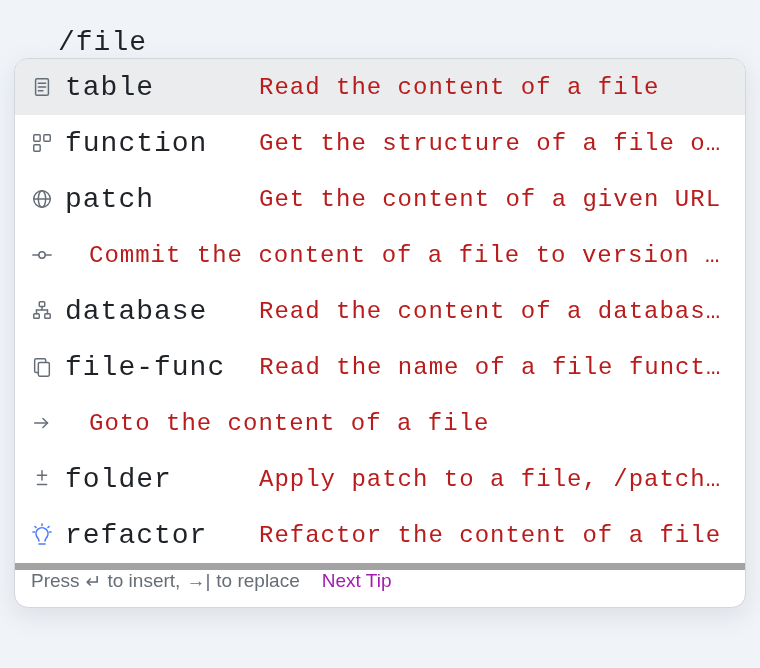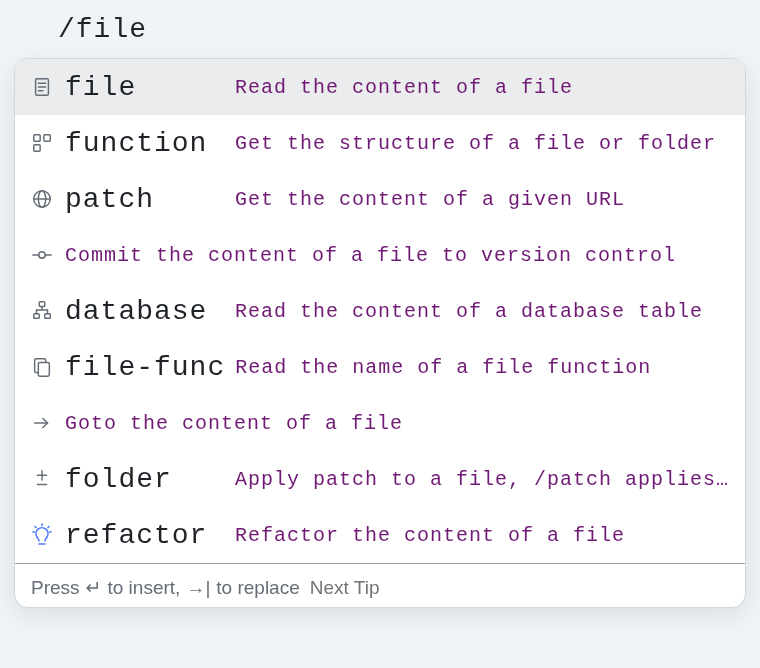--- a/index.html
+++ b/index.html
@@ -15,21 +15,21 @@
       position: relative;
       overflow: hidden;
     }
     .input-area {
       position: absolute;
       top: 0;
       left: 50px;
       right: 0;
       height: 58px;
       display: flex;
-      align-items: center;
+      align-items: flex-end;
       font-size: 28px;
       color: #1f2328;
       letter-spacing: 1px;
       padding-left: 8px;
     }
     .dropdown {
       position: absolute;
       top: 58px;
       left: 14px;
       right: 14px;
@@ -65,46 +65,47 @@
       color: #4d79ff;
     }
     .item-name {
       font-size: 28px;
       color: #1f2328;
       letter-spacing: 1px;
       flex-shrink: 0;
       min-width: 160px;
     }
     .item-desc {
-      font-size: 20px;
-      color: #701a75;
+      font-size: 24px;
+      color: #b91c1c;
       letter-spacing: 1px;
       overflow: hidden;
       text-overflow: ellipsis;
       white-space: nowrap;
       flex: 1;
+      margin-left: 24px;
     }
     .footer {
-      border-top: 1px solid #a3a3a3;
+      border-top: 7px solid #a3a3a3;
       height: 44px;
       display: flex;
-      align-items: flex-end;
-      padding: 8px 16px;
+      align-items: flex-start;
+      padding: 0 16px;
       gap: 6px;
       font-family: -apple-system, BlinkMacSystemFont, "Segoe UI", sans-serif;
       font-size: 19px;
       color: #656d76;
     }
     .footer .key {
       font-size: 19px;
       color: #656d76;
     }
     .footer-link {
-      color: #737373;
-      margin-left: 4px;
+      color: #a21caf;
+      margin-left: 16px;
       cursor: pointer;
     }
     svg {
       display: block;
     }
   </style>
 </head>
 <body>
 
 <div class="input-area">
@@ -115,21 +116,21 @@
   <div id="items-container">
       <div class="item selected">
         <span class="item-icon">
           <svg width="22" height="22" viewBox="0 0 24 24">
             <rect x="5" y="3" width="14" height="18" rx="1.5" stroke="currentColor" stroke-width="1.6" fill="none" stroke-linecap="round" stroke-linejoin="round"></rect>
             <line x1="8" y1="8" x2="16" y2="8" stroke="currentColor" stroke-width="1.6" fill="none" stroke-linecap="round" stroke-linejoin="round"></line>
             <line x1="8" y1="12" x2="16" y2="12" stroke="currentColor" stroke-width="1.6" fill="none" stroke-linecap="round" stroke-linejoin="round"></line>
             <line x1="8" y1="16" x2="13" y2="16" stroke="currentColor" stroke-width="1.6" fill="none" stroke-linecap="round" stroke-linejoin="round"></line>
           </svg>
         </span>
-        <span class="item-name">file</span>
+        <span class="item-name">table</span>
         <span class="item-desc">Read the content of a file</span>
       </div>
       <div class="item">
         <span class="item-icon">
           <svg width="22" height="22" viewBox="0 0 24 24">
             <rect x="3" y="3" width="7" height="7" rx="1" stroke="currentColor" stroke-width="1.6" fill="none" stroke-linecap="round" stroke-linejoin="round"></rect>
             <rect x="14" y="3" width="7" height="7" rx="1" stroke="currentColor" stroke-width="1.6" fill="none" stroke-linecap="round" stroke-linejoin="round"></rect>
             <rect x="3" y="14" width="7" height="7" rx="1" stroke="currentColor" stroke-width="1.6" fill="none" stroke-linecap="round" stroke-linejoin="round"></rect>
           </svg>
         </span>

